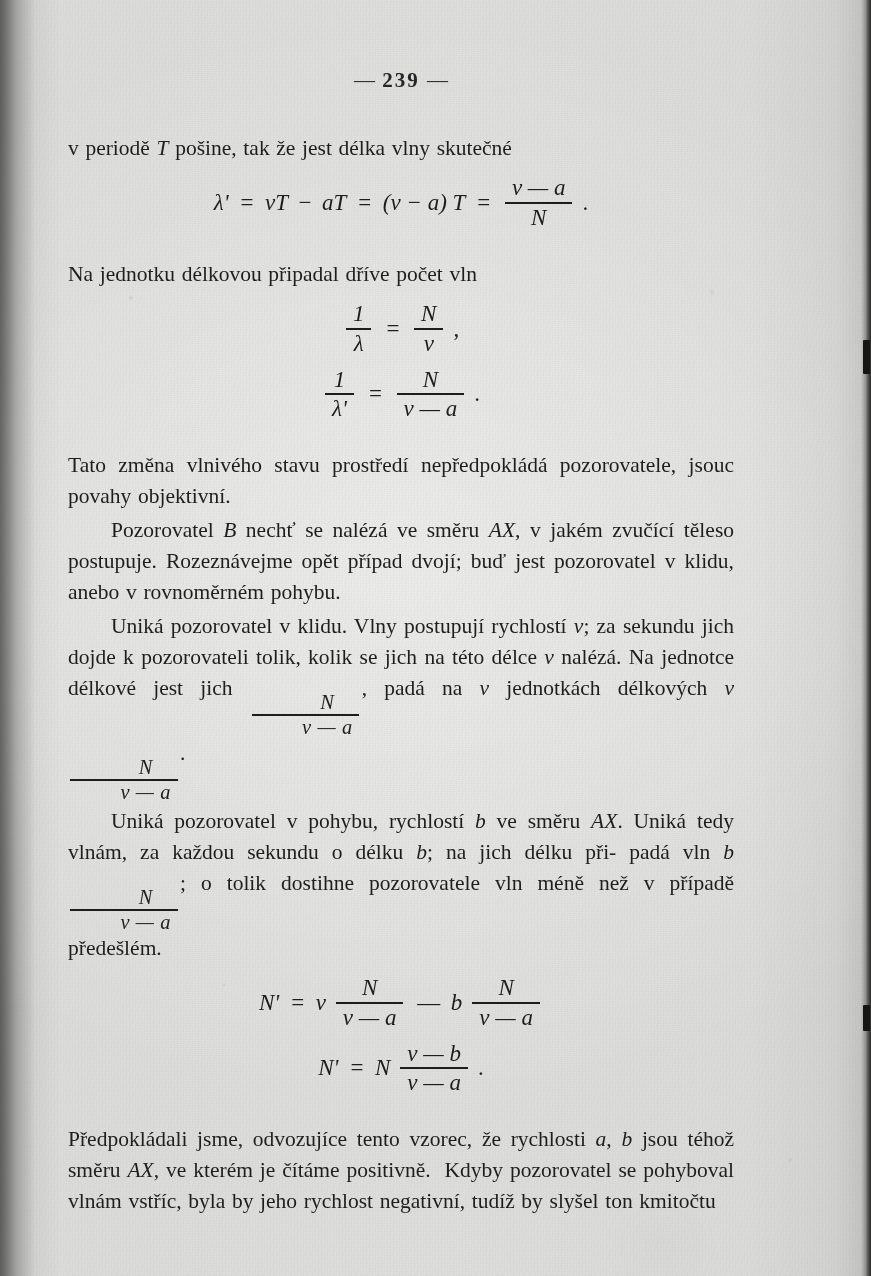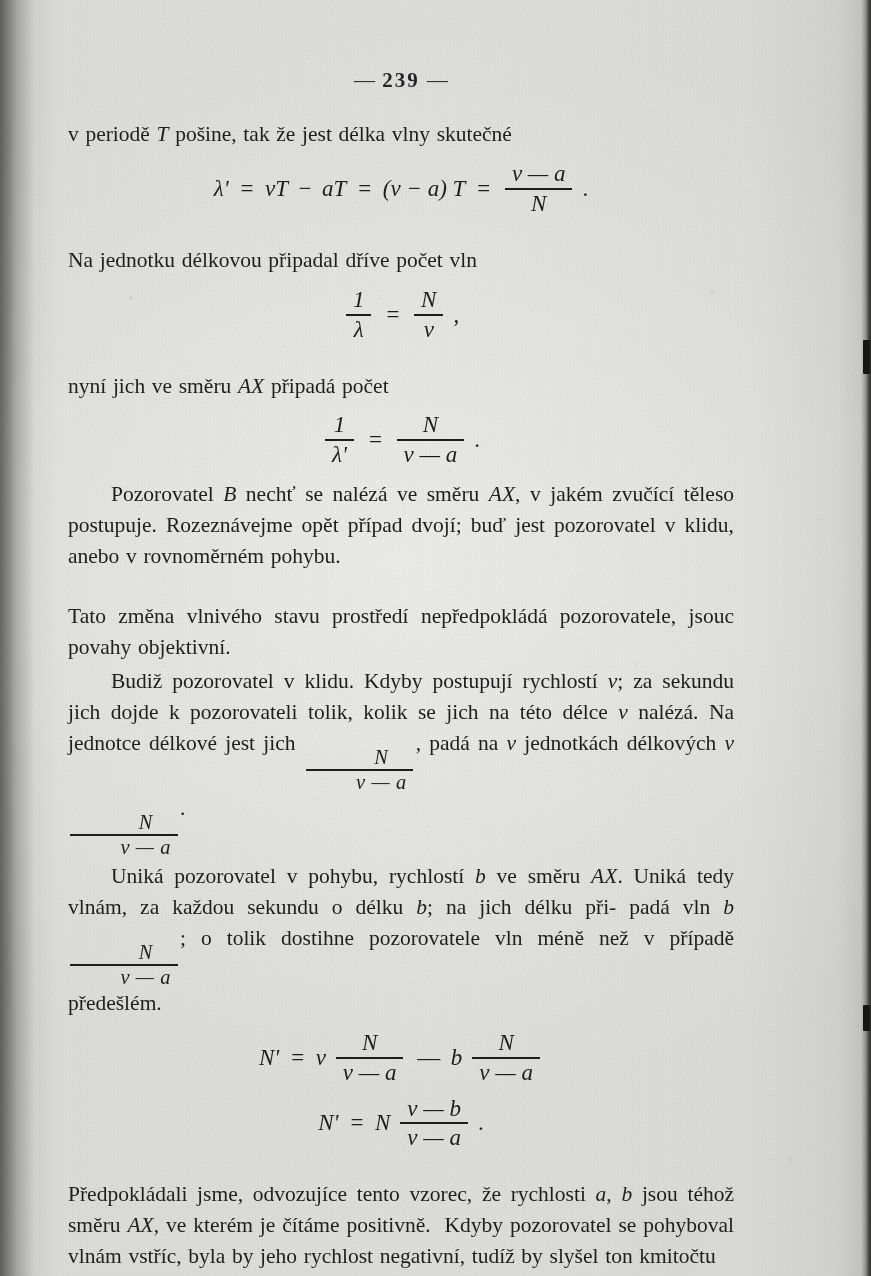--- a/index.html
+++ b/index.html
@@ -103,21 +103,21 @@
   .folio .dash { font-weight: 400; letter-spacing: 0; }
 
   p.body {
     font-size: 21.5px;
     line-height: 1.44;
     text-align: justify;
     margin: 0;
     color: #1e1e20;
     word-spacing: 0.06em;
   }
-  p.first   { margin-top: 26px; }
+  p.first   { margin-top: 40px; }
   p.indent  { text-indent: 2.0em; }
   p.tight   { margin-top: 3px; }
   p.loose   { margin-top: 29px; }
   .nojust   { text-align: left; }
 
   i.math, span.math {
     font-family: "Liberation Serif", "DejaVu Serif", serif;
     font-style: italic;
   }
 
@@ -237,49 +237,46 @@
       </span>
       <span class="eqsign">=</span>
       <span class="frac">
         <span class="num">N</span>
         <span class="bar"></span>
         <span class="den">v</span>
       </span>
       <span class="dot">,</span>
     </div>
 
-    <p class="body nojust loose">
-      nyní jich ve směru <i class="math">AX</i> připadá počet
-    </p>
 
     <div class="eq">
       <span class="frac">
         <span class="num">1</span>
         <span class="bar"></span>
         <span class="den">λ'</span>
       </span>
       <span class="eqsign">=</span>
       <span class="frac">
         <span class="num">N</span>
         <span class="bar"></span>
         <span class="den">v — a</span>
       </span>
       <span class="dot">.</span>
     </div>
+
+    <p class="body loose">Tato změna vlnivého stavu prostředí nepředpokládá pozorovatele, jsouc povahy objektivní.</p>
 
     <p class="body indent tight">
       Pozorovatel <i class="math">B</i> nechť se nalézá ve směru <i class="math">AX</i>, v jakém
       zvučící těleso postupuje. Rozeznávejme opět případ dvojí; buď
       jest pozorovatel v klidu, anebo v rovnoměrném pohybu.
     </p>
 
-    <p class="body loose">Tato změna vlnivého stavu prostředí nepředpokládá pozorovatele, jsouc povahy objektivní.</p>
-
     <p class="body indent tight line-tall">
-      <span>Budiž pozorovatel v klidu. Kdyby postupují rychlostí</span>
+      <span>Uniká pozorovatel v klidu. Vlny postupují rychlostí</span>
       <i class="math">v</i><span>; za sekundu jich dojde k pozorovateli tolik, kolik se jich na této délce</span>
       <i class="math">v</i>
       <span>nalézá. Na jednotce délkové jest jich</span>
       <span class="ifrac">
         <span class="num">N</span>
         <span class="bar"></span>
         <span class="den">v — a</span>
       </span><span>, padá</span>
       <span>na</span>
       <i class="math">v</i>

